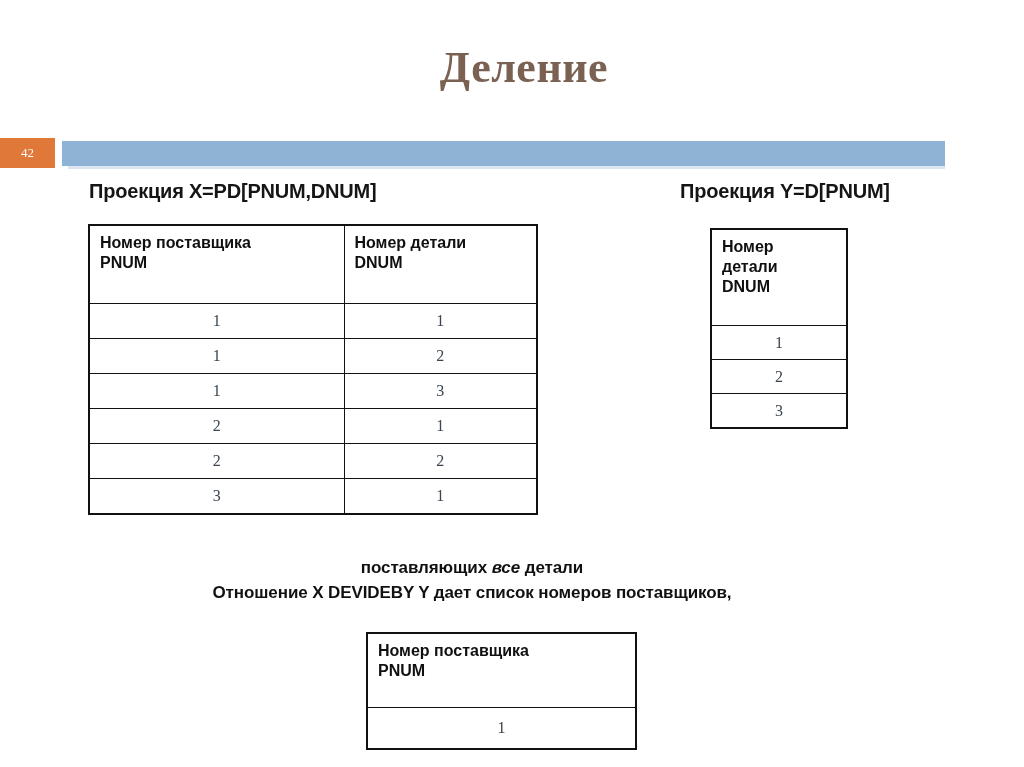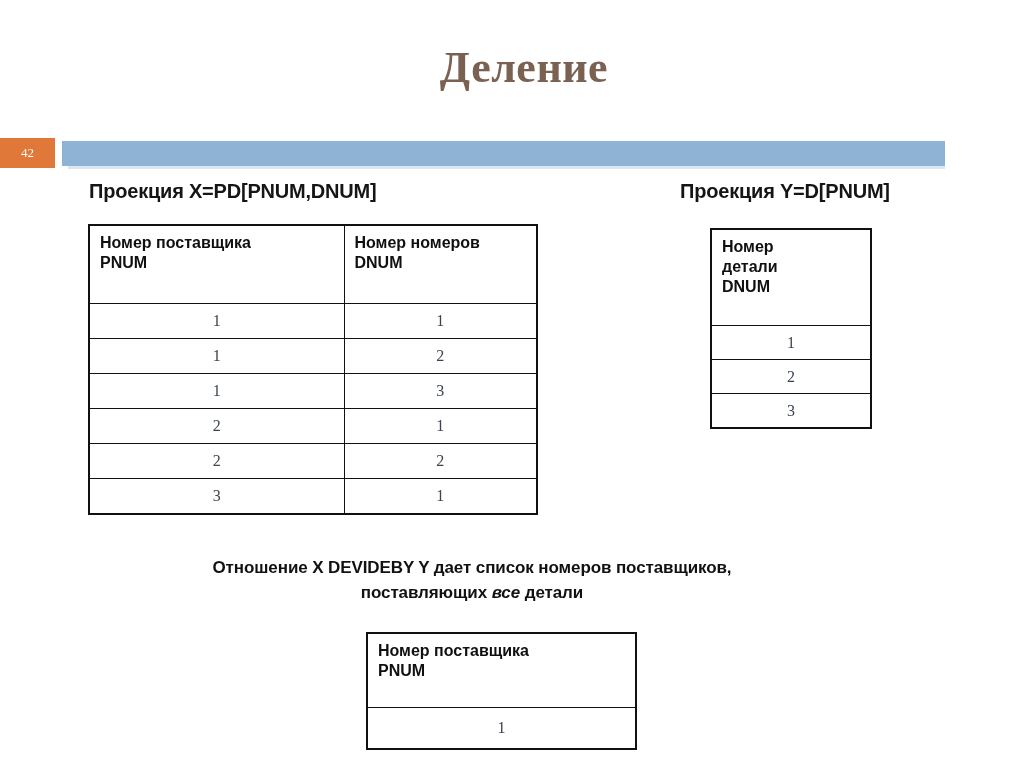--- a/index.html
+++ b/index.html
@@ -117,21 +117,21 @@
   }
   .hdr-line { display: block; }
 
   
   #table-x { left: 88px; top: 224px; width: 448px; }
   #table-x col.c1 { width: 255px; }
   #table-x col.c2 { width: 193px; }
   #table-x th { height: 62px; }
 
   
-  #table-y { left: 710px; top: 228px; width: 162px; }
+  #table-y { left: 710px; top: 228px; width: 138px; }
   #table-y th { height: 80px; }
   #table-y td { height: 33px; }
 
   
   #table-result { left: 366px; top: 632px; width: 271px; }
   #table-result th { height: 58px; }
   #table-result td { height: 40px; }
 
   
   .explain {
@@ -166,21 +166,21 @@
       <col class="c1">
       <col class="c2">
     </colgroup>
   <thead>
     <tr>
       <th>
         <span class="hdr-line">Номер поставщика</span>
         <span class="hdr-line">PNUM</span>
       </th>
       <th>
-        <span class="hdr-line">Номер номеров</span>
+        <span class="hdr-line">Номер детали</span>
         <span class="hdr-line">DNUM</span>
       </th>
     </tr>
   </thead>
   <tbody>
     <tr>
       <td>1</td>
       <td>1</td>
     </tr>
     <tr>
@@ -225,22 +225,22 @@
     <tr>
       <td>2</td>
     </tr>
     <tr>
       <td>3</td>
     </tr>
   </tbody>
 </table>
 
 <div class="explain">
+  <div><span>поставляющих </span><span class="em-italic">все</span><span> детали</span></div>
   <div>Отношение X DEVIDEBY Y дает список номеров поставщиков,</div>
-  <div><span>поставляющих </span><span class="em-italic">все</span><span> детали</span></div>
 </div>
 
 <table class="rel-table" id="table-result">
   <thead>
     <tr>
       <th>
         <span class="hdr-line">Номер поставщика</span>
         <span class="hdr-line">PNUM</span>
       </th>
     </tr>

